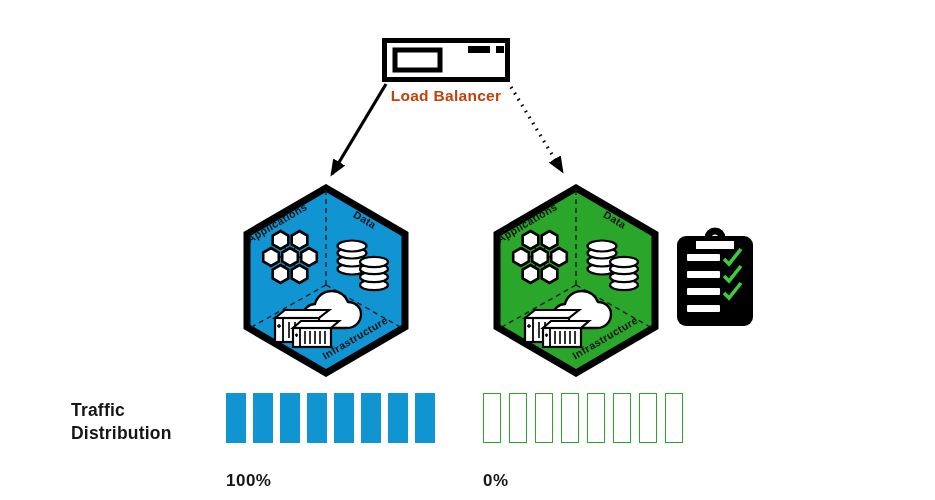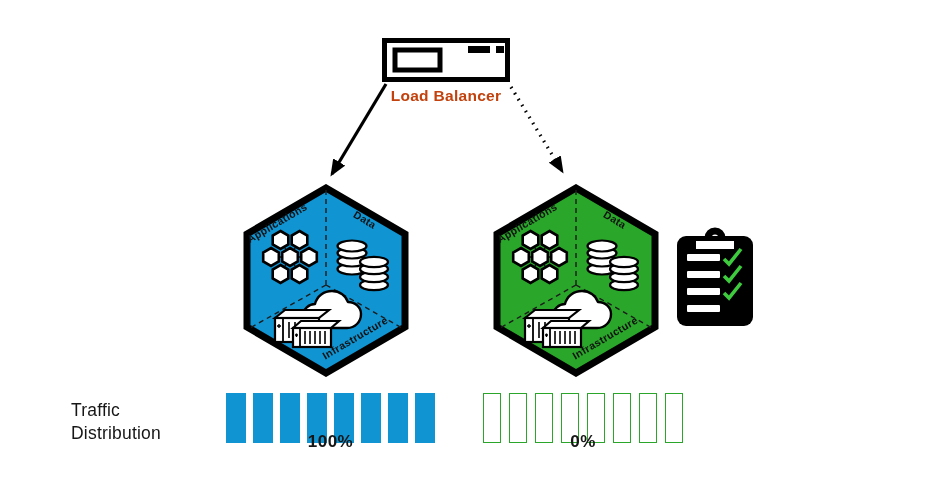--- a/index.html
+++ b/index.html
@@ -11,30 +11,30 @@
   #arrows{left:0;top:0;pointer-events:none;}
   .lb-box{left:382px;top:38px;}
   .lb-label{left:360px;top:87px;width:172px;text-align:center;
     font-size:15.5px;font-weight:600;letter-spacing:.3px;color:#c2410c;}
   .hex-env{width:166px;height:193px;}
   .hex-env.env0{left:243px;top:184px;}
   .hex-env.env1{left:493px;top:184px;}
   .hex-label{font-size:10.5px;font-weight:700;letter-spacing:.4px;fill:#111;}
   .clipboard{left:674px;top:227px;}
   .traffic-label{left:71px;top:399px;width:142px;font-size:17.5px;
-    font-weight:400;line-height:1.32;letter-spacing:.2px;color:#161616;}
+    font-weight:700;line-height:1.32;letter-spacing:.2px;color:#161616;}
   .bars{position:absolute;display:flex;top:393px;}
   .bars[data-bars="0"]{left:226px;gap:7px;}
   .bars[data-bars="1"]{left:483px;gap:8px;}
   .bar{height:50px;box-sizing:border-box;}
   .bars.blue .bar{width:20px;}
   .bars.green .bar{width:18px;}
   .bars.blue .bar.filled{background:var(--blue);}
   .bars.green .bar.empty{border:1.5px solid var(--green);}
-  .pct{top:432px;text-align:center;font-size:17px;font-weight:600;
+  .pct{top:471px;text-align:left;font-size:17px;font-weight:600;
     letter-spacing:.5px;color:#161616;}
   .pct0{left:226px;width:209px;}
   .pct1{left:483px;width:200px;}
 </style>
 </head>
 <body>
 
 <div class="canvas">
 
   <svg width="0" height="0" style="position:absolute" aria-hidden="true">

